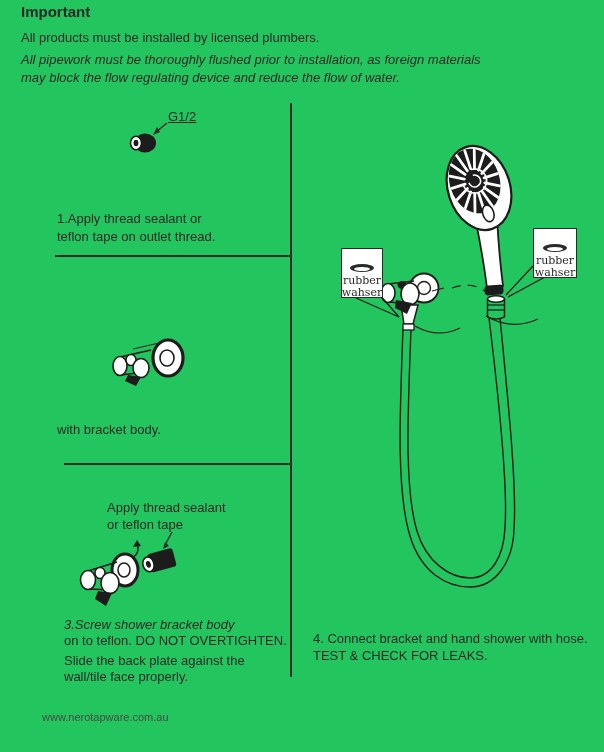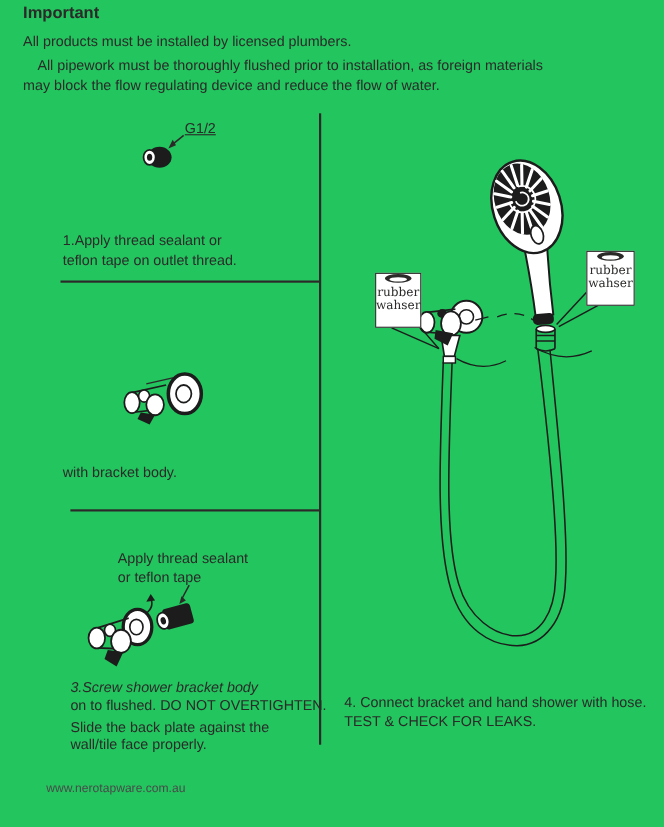--- a/index.html
+++ b/index.html
@@ -5,35 +5,35 @@
   html,body{margin:0;padding:0;background:#fff;}
   .page{position:relative;width:604px;height:752px;background:#22c55e;overflow:hidden;
         font-family:"Liberation Sans",sans-serif;color:#2b2a29;}
   .t{position:absolute;font-size:13px;line-height:17px;white-space:nowrap;color:#2b2a29;}
   .title{font-weight:bold;font-size:15px;}
   .small{font-size:13px;}
   .vline{position:absolute;background:#2b2a29;}
   .hline{position:absolute;background:#2b2a29;}
   svg{position:absolute;overflow:visible;}
   .callout{position:absolute;background:#fff;border:1.4px solid #2b2a29;box-sizing:border-box;
-           display:flex;flex-direction:column;align-items:center;padding-top:0;}
+           display:flex;flex-direction:column;align-items:center;padding-top:15px;}
   .washer{width:24px;height:8px;background:#2b2a29;border-radius:50%;position:relative;margin-bottom:3px;flex:none;}
   .washer::after{content:"";position:absolute;left:4px;top:3px;width:16px;height:4px;background:#fff;border-radius:50%;}
   .cap{font-family:"DejaVu Serif",serif;font-size:11px;line-height:11.5px;color:#2b2a29;}
   .footer{position:absolute;font-size:11px;color:#4a4a4a;}
 </style>
 </head>
 <body>
 
 <div class="page">
 
   <div class="t title" style="left:21px;top:3px;">Important</div>
   <div class="t" style="left:21px;top:29px;">All products must be installed by licensed plumbers.</div>
-  <div class="t" style="left:34px;top:51px;">All pipework must be thoroughly flushed prior to installation, as foreign materials</div>
-  <div class="t" style="left:21px;top:69px;">may block the flow regulating device and reduce the flow of water.</div>
+  <div class="t" style="left:21px;top:51px;font-style:italic;">All pipework must be thoroughly flushed prior to installation, as foreign materials</div>
+  <div class="t" style="left:21px;top:69px;font-style:italic;">may block the flow regulating device and reduce the flow of water.</div>
 
   <div class="vline" style="left:290px;top:103px;width:2px;height:574px;"></div>
   <div class="hline" style="left:55px;top:255px;width:236px;height:2px;"></div>
   <div class="hline" style="left:64px;top:463px;width:227px;height:2px;"></div>
 
   <div class="t small" style="left:168px;top:108px;text-decoration:underline;">G1/2</div>
   <svg style="left:115px;top:100px;" width="110" height="70" viewBox="0 0 110 70">
     <line x1="52" y1="23" x2="41" y2="32" stroke="#2b2a29" stroke-width="1.4"></line>
     <polygon points="38,35 45,32 42,27" fill="#2b2a29"></polygon>
     <ellipse cx="30" cy="43" rx="11" ry="9.5" fill="#1c1c1c"></ellipse>
@@ -71,21 +71,21 @@
     <ellipse cx="50" cy="55" rx="13" ry="16" fill="#fff" stroke="#1c1c1c" stroke-width="3"></ellipse>
     <ellipse cx="49" cy="55" rx="6" ry="7" fill="#fff" stroke="#1c1c1c" stroke-width="1.5"></ellipse>
     <line x1="13" y1="56" x2="42" y2="47" stroke="#1c1c1c" stroke-width="1.6"></line>
     <line x1="13" y1="74" x2="38" y2="75" stroke="#1c1c1c" stroke-width="1.6"></line>
     <ellipse cx="13" cy="65" rx="7.5" ry="9.5" fill="#fff" stroke="#1c1c1c" stroke-width="1.6"></ellipse>
     <ellipse cx="25" cy="58" rx="5" ry="5.5" fill="#fff" stroke="#1c1c1c" stroke-width="1.5"></ellipse>
     <ellipse cx="35" cy="68" rx="9" ry="10.5" fill="#fff" stroke="#1c1c1c" stroke-width="1.6"></ellipse>
     <path d="M23,76 L37,78 L31,91 L20,84 Z" fill="#1c1c1c"></path>
   </svg>
   <div class="t" style="left:64px;top:616px;font-style:italic;">3.Screw shower bracket body</div>
-  <div class="t" style="left:64px;top:632px;">on to flushed. DO NOT OVERTIGHTEN.</div>
+  <div class="t" style="left:64px;top:632px;">on to teflon. DO NOT OVERTIGHTEN.</div>
   <div class="t" style="left:64px;top:652px;">Slide the back plate against the</div>
   <div class="t" style="left:64px;top:668px;">wall/tile face properly.</div>
 
   <svg style="left:300px;top:100px;" width="304" height="520" viewBox="0 0 304 520">
 
     <path d="M176,122 C180,142 184,164 187,188 L203,186 C200,162 198,138 197,116 Z" fill="#fff" stroke="#1c1c1c" stroke-width="1.8" stroke-linejoin="round"></path>
 
     <g transform="translate(179,88) rotate(-18)">
       <ellipse cx="0" cy="0" rx="31" ry="43" fill="#fff" stroke="#1c1c1c" stroke-width="2.2"></ellipse>
       <ellipse cx="-2" cy="-8" rx="25" ry="33" fill="#1c1c1c"></ellipse>

